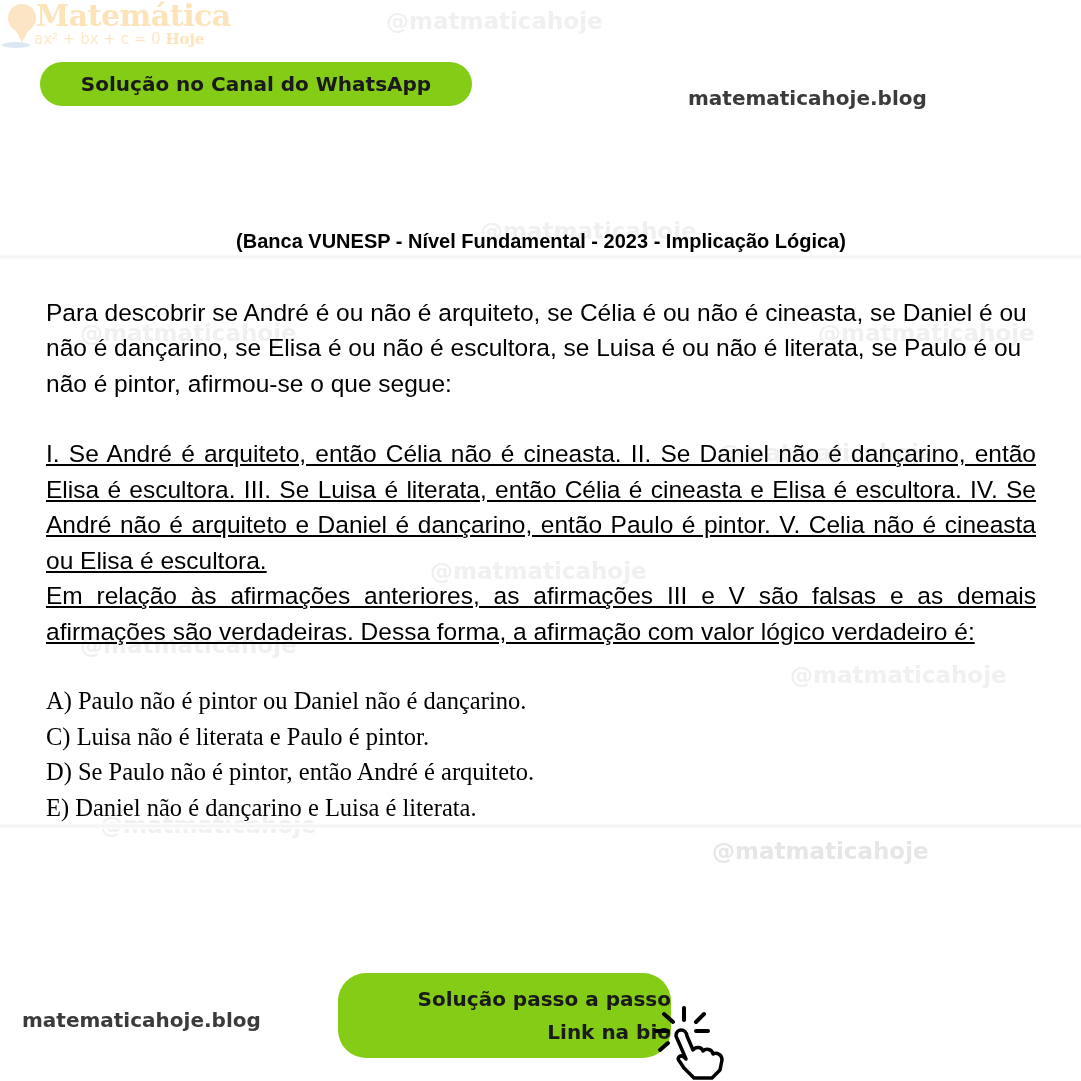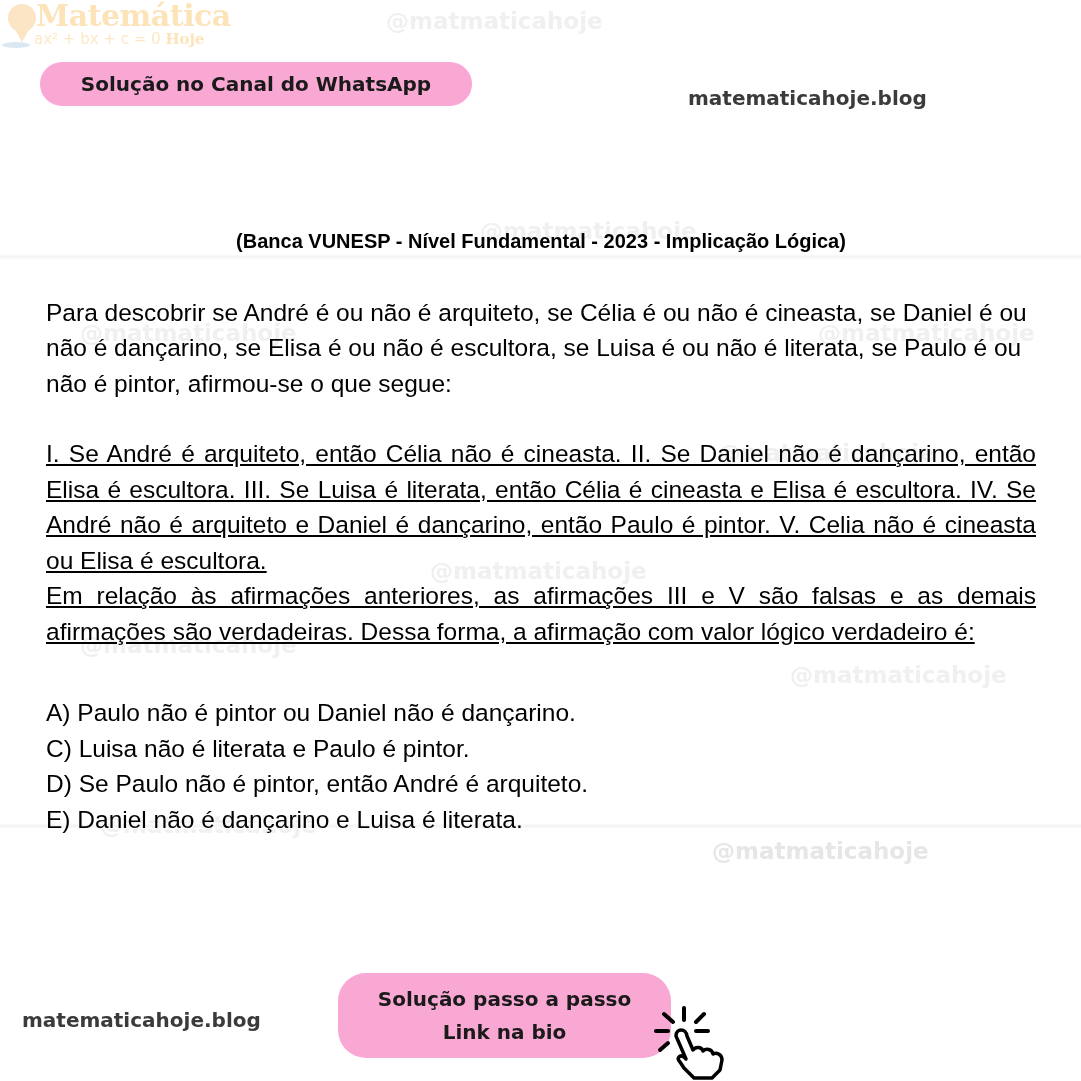--- a/index.html
+++ b/index.html
@@ -9,35 +9,35 @@
   .logo { position: absolute; left: 2px; top: 0px; width: 220px; height: 52px; }
   .logo-title { position: absolute; left: 34px; top: -2px; font-family: "DejaVu Serif", serif; font-weight: bold; font-size: 30px; color: #fde3b8; letter-spacing: -0.5px; }
   .logo-sub { position: absolute; left: 32px; top: 30px; font-family: "DejaVu Sans", sans-serif; font-size: 15px; color: #fde8c6; }
   .logo-sub b { font-family: "DejaVu Serif", serif; font-size: 15px; color: #fde3b8; }
   .logo-pin { position: absolute; left: 6px; top: 4px; width: 28px; height: 28px; border-radius: 50%; background: #fbe5c4; }
   .logo-pin-tail { position: absolute; left: 12px; top: 28px; width: 0; height: 0; border-left: 8px solid transparent; border-right: 8px solid transparent; border-top: 14px solid #fbe5c4; }
   .logo-wave { position: absolute; left: 0px; top: 42px; width: 28px; height: 6px; border-radius: 50%; background: #dbe8f3; }
 
   .watermark { position: absolute; font-family: "DejaVu Sans", sans-serif; font-weight: bold; font-size: 23px; color: #f0f0f0; white-space: nowrap; }
 
-  .pill { position: absolute; background: #f9a8d4; border-radius: 24px; display: flex; align-items: center; justify-content: center; font-family: "DejaVu Sans", sans-serif; font-weight: bold; color: #1a1a1a; }
+  .pill { position: absolute; background: #84cc16; border-radius: 24px; display: flex; align-items: center; justify-content: center; font-family: "DejaVu Sans", sans-serif; font-weight: bold; color: #1a1a1a; }
   .pill-top { left: 40px; top: 62px; width: 432px; height: 44px; font-size: 20px; }
-  .pill-bottom { left: 338px; top: 973px; width: 333px; height: 85px; font-size: 20px; flex-direction: column; line-height: 33px; border-radius: 28px; }
+  .pill-bottom { left: 338px; top: 973px; width: 333px; height: 85px; font-size: 20px; flex-direction: column; line-height: 33px; border-radius: 28px; align-items: flex-end; }
 
   .site { position: absolute; font-family: "DejaVu Sans", sans-serif; font-weight: bold; color: #3b3b3b; font-size: 20px; }
   .site-top { left: 688px; top: 86px; }
   .site-bottom { left: 22px; top: 1008px; }
 
   .band { position: absolute; left: 0; width: 1081px; height: 6px; background: linear-gradient(#ffffff, #f3f3f3, #ffffff); }
 
   .content { position: absolute; left: 46px; top: 224px; width: 990px; font-size: 24.5px; line-height: 35.5px; }
   .heading { font-weight: bold; font-size: 20px; margin-bottom: 35px; text-align: center; }
   .para { margin-bottom: 35px; }
   .justify { text-align: justify; text-decoration: underline; }
-  .options { margin-top: 46px; }
+  .options { margin-top: 34px; font-family: Liberation Serif, serif; }
   .option { display: block; }
 
   .hand { position: absolute; left: 646px; top: 1000px; width: 82px; height: 81px; }
 </style>
 </head>
 <body>
 
 <div class="logo">
   <div class="logo-pin"></div>
   <div class="logo-pin-tail"></div>

